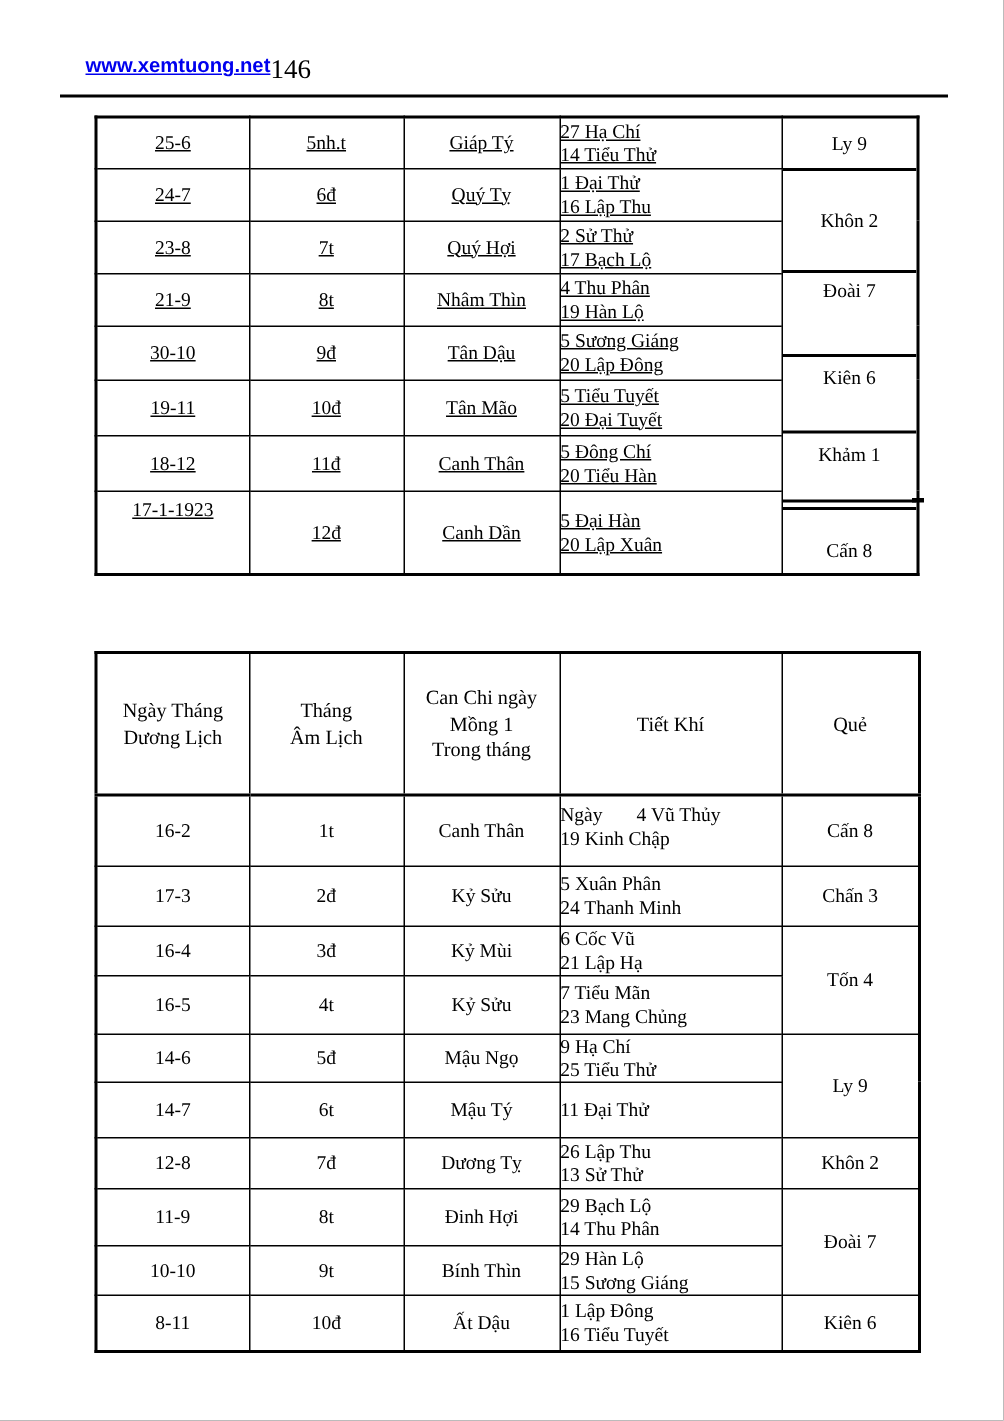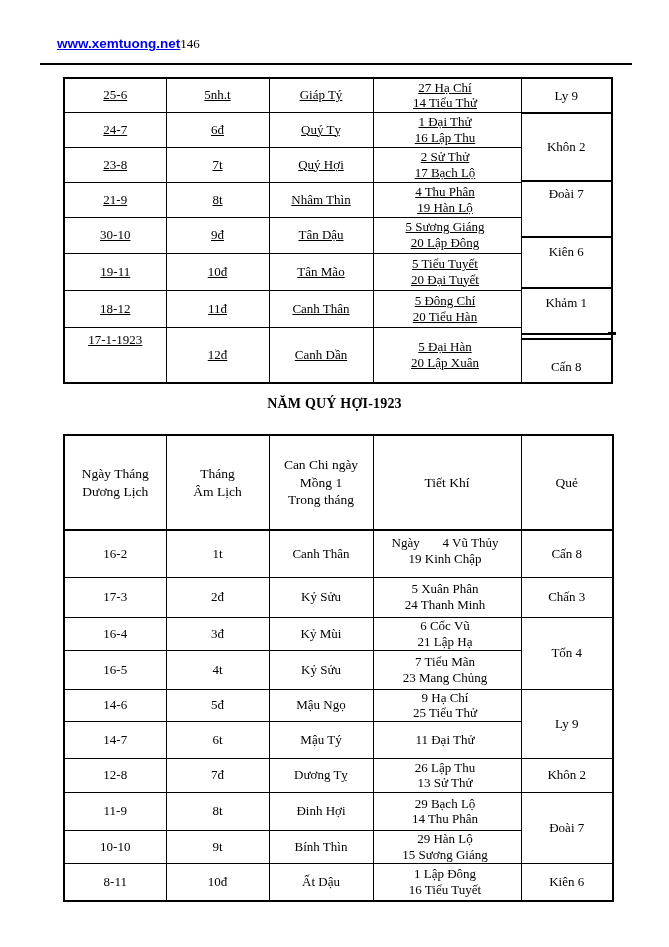--- a/index.html
+++ b/index.html
@@ -5,27 +5,27 @@
   html,body{margin:0;padding:0;background:#888;}
   .page{position:relative;width:669px;height:947px;background:#ffffff;
         font-family:"Liberation Serif", serif;color:#000;overflow:hidden;}
   
   .doc-header{position:absolute;left:57px;right:34px;top:36px;display:flex;
               justify-content:space-between;align-items:baseline;font-size:13.5px;}
   .doc-title{letter-spacing:.2px;}
   .header-right{display:flex;align-items:flex-start;}
   .site-link{color:#0000ee;font-weight:bold;text-decoration:underline;
              font-family:"Liberation Sans", sans-serif;font-size:13.5px;cursor:pointer;}
-  .page-number{font-size:13px;}
+  .page-number{font-size:18px;}
   .header-rule{position:absolute;left:40px;top:63px;width:592px;height:2px;background:#000;}
   
   table{border-collapse:collapse;table-layout:fixed;font-size:13px;}
   td,th{border:1px solid #000;text-align:center;vertical-align:middle;padding:0;overflow:hidden;}
   .ml{white-space:pre-line;line-height:1.2;}
-  .tiet{text-align:center;padding-right:4px;}
+  .tiet{text-align:left;padding-right:4px;}
   .vt{vertical-align:top;padding-top:4px;}
   
   .h34{height:34px}.h35{height:35px}.h36{height:36px}.h37{height:37px}.h56{height:56px}
   .h73{height:95px}.h47{height:47px}.h40{height:40px}.h33{height:33px}.h39{height:39px}
   .h31{height:31px}.h38{height:38px}
   
   .t1{position:absolute;left:63px;top:77px;width:548px;border:2px solid #000;text-decoration:underline;}
   .que-host{padding:0;}
   .que-col{position:relative;width:100%;height:301px;}
   .qcell{position:absolute;left:0;right:0;box-sizing:border-box;display:flex;
@@ -129,21 +129,20 @@
       <td class="vt">17-1-1923</td>
       <td>12đ</td>
       <td>Canh Dần</td>
       <td class="ml tiet">5 Đại Hàn
 20 Lập Xuân</td>
     </tr>
   </tbody>
     </table>
   <div class="scan-tick"></div>
 
-  <div class="section-title">NĂM QUÝ HỢI-1923</div>
 
   <table class="t2">
     <colgroup>
         <col style="width:102px">
         <col style="width:103px">
         <col style="width:104px">
         <col style="width:148px">
         <col style="width:92px">
       </colgroup>
     <tbody>

